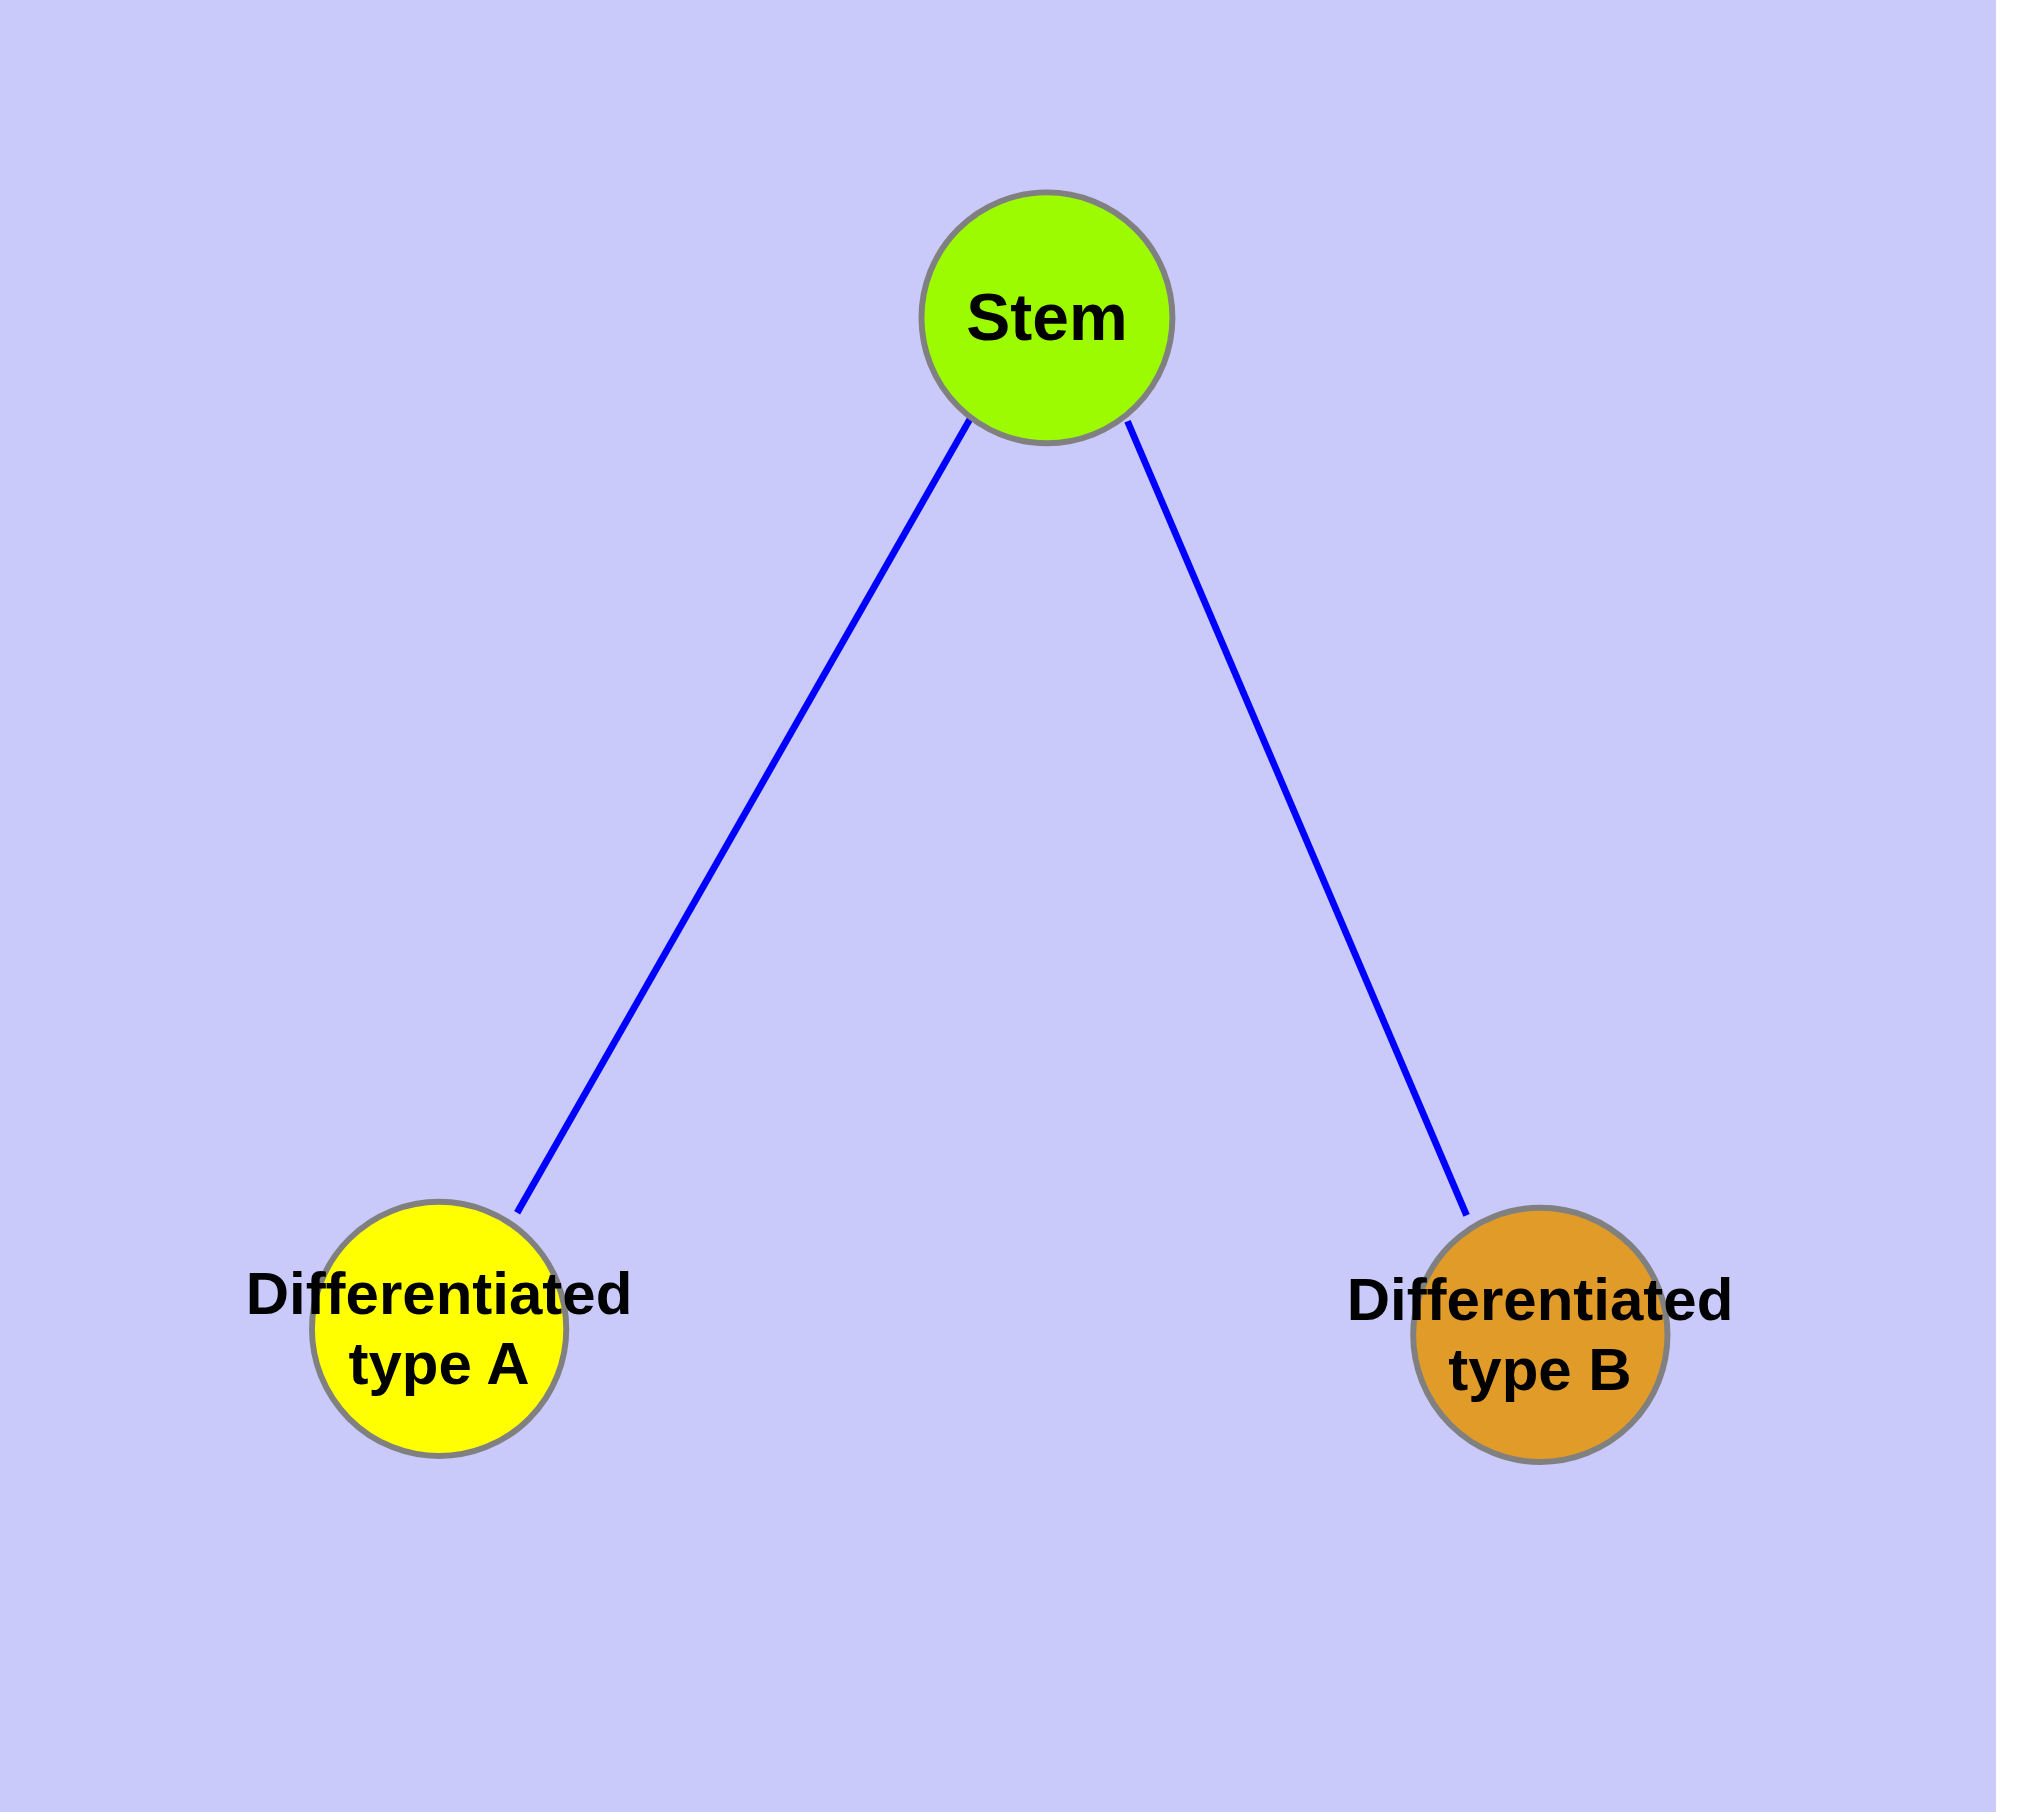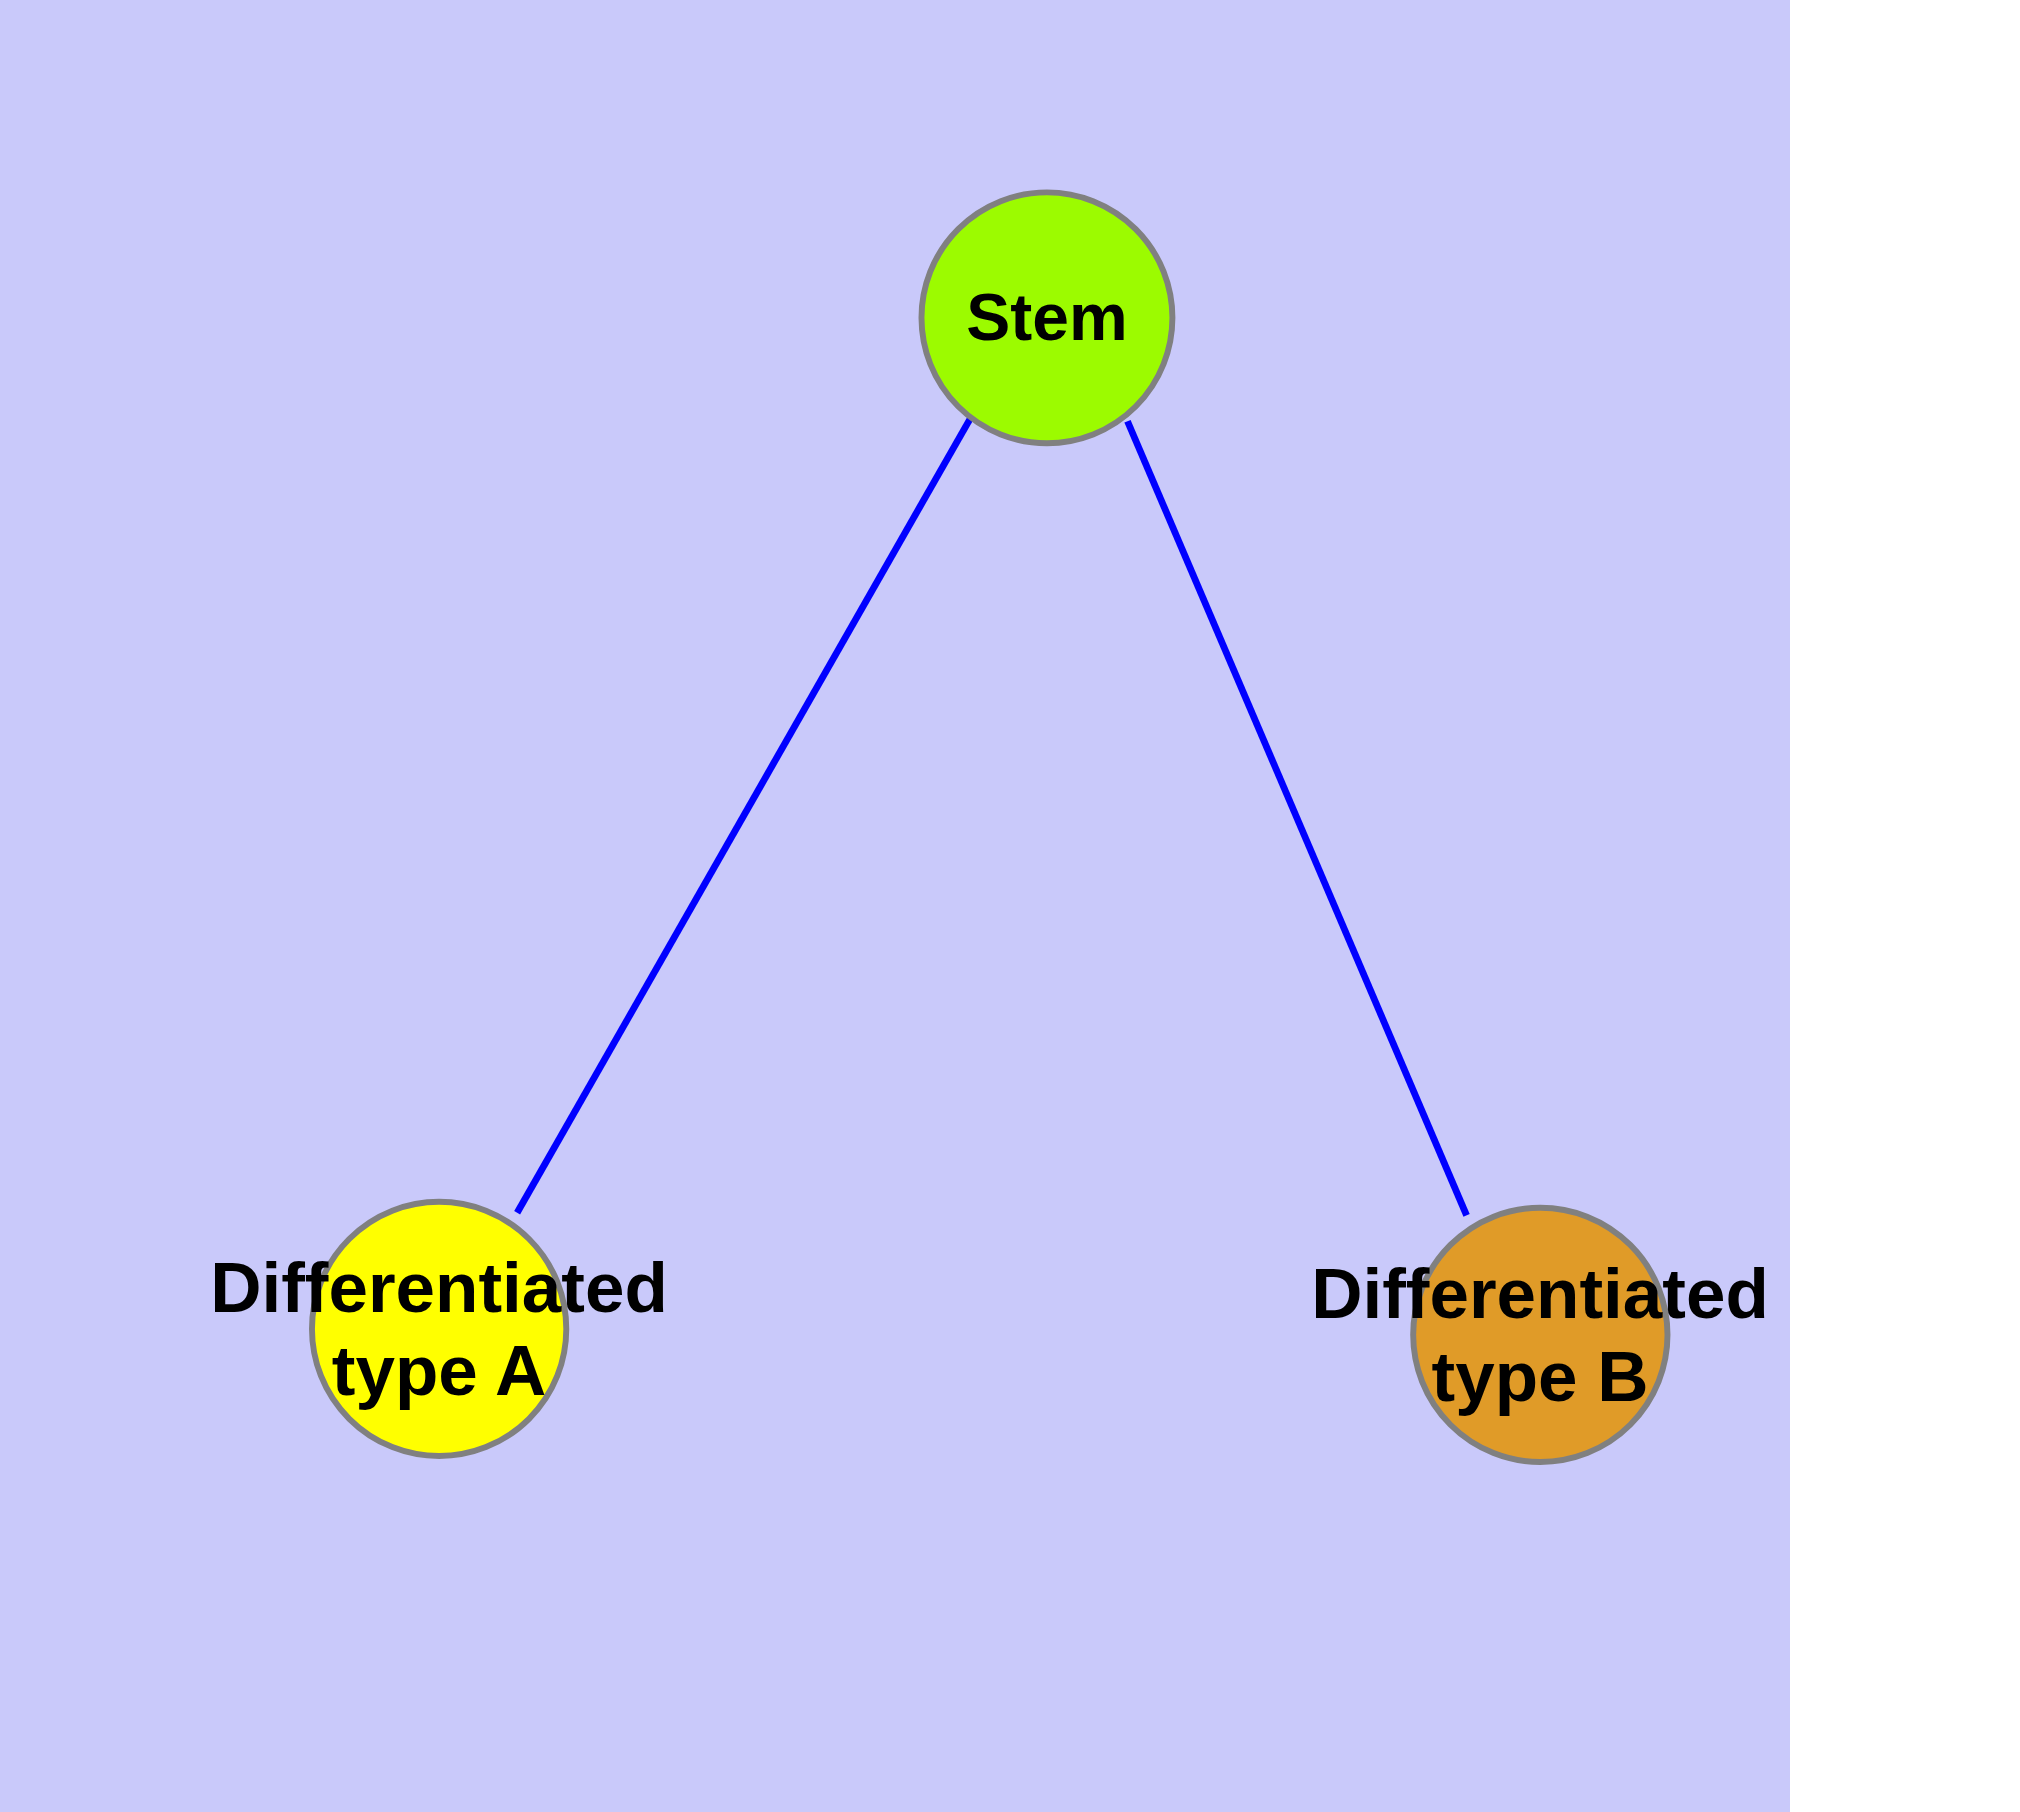--- a/index.html
+++ b/index.html
@@ -38,27 +38,27 @@
     font-weight: bold;
     white-space: pre;
     line-height: 1.17;
     pointer-events: none;
     -webkit-font-smoothing: antialiased;
   }
   .label-stem {
     font-size: 66px;
   }
   .label-child {
-    font-size: 71px;
+    font-size: 60px;
   }
 </style>
 </head>
 <body>
 
-<div id="canvas" style="width: 1790px; height: 1812px;">
+<div id="canvas" style="width: 1996px; height: 1812px;">
 
   <div id="bg-rect" style="background: rgb(201, 201, 250);"></div>
 
   <svg id="graph-svg" viewBox="0 0 2384 2138" preserveAspectRatio="none" style="width: 2021px; height: 1812px;">
     <g id="edges-group">
         <line x1="1145" y1="493" x2="610" y2="1431" stroke="#0000ff" stroke-width="8" stroke-linecap="butt"></line>
         <line x1="1330" y1="497" x2="1730" y2="1434" stroke="#0000ff" stroke-width="8" stroke-linecap="butt"></line>
       </g>
     <g id="nodes-group">
         <circle cx="1235" cy="375" r="148" fill="#9cfb00" stroke="#808080" stroke-width="7"></circle>

